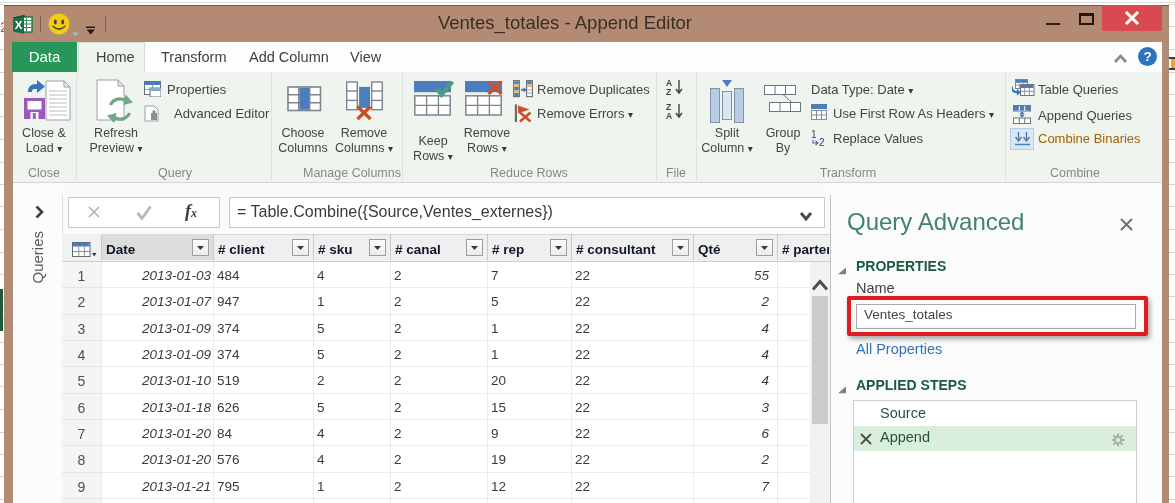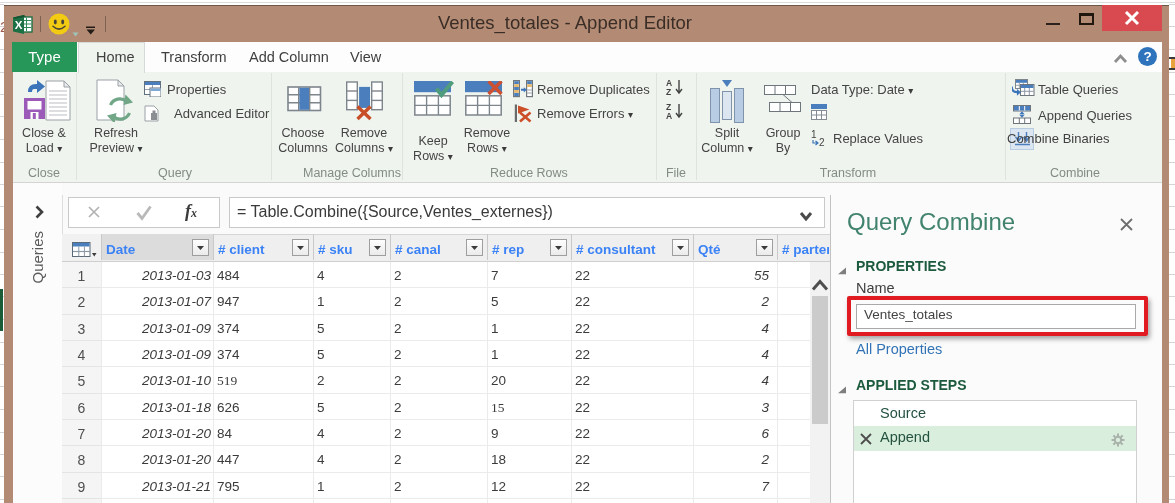--- a/index.html
+++ b/index.html
@@ -1,18 +1,18 @@
 <!DOCTYPE html>
 <html><head><meta charset="utf-8">
 <style>
 * { margin:0; padding:0; box-sizing:border-box; }
 body { font-family:"Liberation Sans", sans-serif; background:#fff; }
 #page { position:relative; width:1175px; height:503px; overflow:hidden; background:#fff; }
 .abs { position:absolute; }
-.hdrtxt { font-size:13.5px; font-weight:bold; color:#3b82f6; white-space:nowrap; }
+.hdrtxt { font-size:13.5px; font-weight:bold; color:#0f172a; white-space:nowrap; }
 .filt { width:17px; height:17px; background:linear-gradient(#fefefe,#ebebeb); border:1px solid #9e9e9e; text-align:center; }
 .rnum { font-size:14px; color:#4e4e4e; text-align:center; }
 .cell { font-size:13.5px; color:#3b3b3b; white-space:nowrap; }
 .ital { font-style:italic; }
 .biglbl { font-size:12.5px; color:#444; text-align:center; line-height:15px; white-space:nowrap; }
 .smtxt { font-size:13px; color:#444; white-space:nowrap; }
 .grplbl { font-size:12.5px; color:#838b85; text-align:center; white-space:nowrap; }
 .sep { width:1px; top:73px; height:107px; background:#dde3dd; }
 .tabtxt { font-size:14.5px; color:#3f3f3f; }
 .caret { font-size:10px; color:#3b3b3b; }
@@ -111,21 +111,21 @@
 <div class="abs" style="left:1046px;top:22.5px;width:14px;height:2px;background:#2a211a;"></div>
 <div class="abs" style="left:1079px;top:13px;width:15px;height:12px;border:2px solid #20180f;border-top-width:3.5px;"></div>
 <div class="abs" style="left:1102px;top:5px;width:60px;height:26px;background:#d94a50;"></div>
 <div class="abs" style="left:1102px;top:5px;width:60px;height:26px;"><svg width="60" height="26">
         <path d="M24 7 L36 19 M36 7 L24 19" stroke="#fff" stroke-width="3"></path>
       </svg></div>
 
 <div class="abs" style="left:13px;top:42px;width:1149px;height:30px;background:#fdfdfd;"></div>
 <div class="abs" style="left:13px;top:72px;width:1149px;height:110px;background:#eff4ef;"></div>
 <div class="abs" style="left:13px;top:182px;width:1149px;height:1px;background:#d4d4d4;"></div>
-<div class="abs" style="left:12px;top:42px;width:65px;height:30px;background:#269659;color:#fff;font-size:15px;text-align:center;line-height:30px;">Type</div>
+<div class="abs" style="left:12px;top:42px;width:65px;height:30px;background:#269659;color:#fff;font-size:15px;text-align:center;line-height:30px;">Data</div>
 <div class="abs" style="left:78px;top:42px;width:67px;height:31px;border:1px solid #d6dbd7;border-bottom:none;background:#eff4ef;"></div>
 <div class="abs tabtxt" style="left:96px;top:49px;">Home</div>
 <div class="abs tabtxt" style="left:161px;top:49px;">Transform</div>
 <div class="abs tabtxt" style="left:249px;top:49px;">Add Column</div>
 <div class="abs tabtxt" style="left:350px;top:49px;">View</div>
 <div class="abs" style="left:1113px;top:50px;"><svg width="15" height="11">
         <path d="M2 9 L7.5 3 L13 9" stroke="#8e8e8e" stroke-width="2.8" fill="none"></path>
       </svg></div>
 <div class="abs" style="left:1138px;top:47px;"><svg width="19" height="19">
         <circle cx="9.5" cy="9.5" r="9.5" fill="#2e74bc"></circle>
@@ -313,20 +313,21 @@
 <rect x="0" y="0" width="16" height="5" fill="#4a7ebc"></rect>
 <g fill="#fff" stroke="#848b93">
           <rect x="0.5" y="6.5" width="15" height="9"></rect>
         </g>
 <g stroke="#848b93">
           <line x1="5.5" y1="6.5" x2="5.5" y2="15.5"></line>
           <line x1="10.5" y1="6.5" x2="10.5" y2="15.5"></line>
           <line x1="0.5" y1="11" x2="15.5" y2="11"></line>
         </g>
 </svg></div>
+<div class="abs smtxt" style="left:833px;top:106px;">Use First Row As Headers <span class="caret">▾</span></div>
 <div class="abs" style="left:811px;top:129px;"><svg width="18" height="18">
 <text x="0" y="9" font-size="10" fill="#444" font-family="Liberation Sans">1</text>
 <text x="8" y="17" font-size="10" fill="#444" font-family="Liberation Sans">2</text>
 <path d="M2 11 L2 14 L6 14 M4.5 12 L7 14 L4.5 16" stroke="#3c74b9" stroke-width="1.2" fill="none"></path>
 </svg></div>
 <div class="abs smtxt" style="left:833px;top:131px;">Replace Values</div>
 <div class="abs grplbl" style="left:813px;top:166px;width:70px;">Transform</div>
 <div class="abs sep" style="left:1005px;"></div>
 
 <div class="abs" style="left:1012px;top:79px;"><svg width="23" height="21">
@@ -369,21 +370,21 @@
         </g>
 <path d="M9 6.2 l2.6 3 l-5.2 0 z" fill="#3c74b9"></path>
 <path d="M9 12.8 l2.6 -3 l-5.2 0 z" fill="#3c74b9"></path>
 </svg></div>
 <div class="abs smtxt" style="left:1038px;top:108px;">Append Queries</div>
 <div class="abs" style="left:1010px;top:128px;width:24px;height:22px;background:#dce6f1;border:1px solid #b8cce4;"></div>
 <div class="abs" style="left:1015px;top:132px;"><svg width="15" height="14">
 <path d="M3.5 0 L3.5 8 M0.5 5 L3.5 9 L6.5 5 M11.5 0 L11.5 8 M8.5 5 L11.5 9 L14.5 5" stroke="#4a7ebc" stroke-width="1.4" fill="none"></path>
 <line x1="0" y1="12.5" x2="15" y2="12.5" stroke="#4a7ebc" stroke-width="1.5"></line>
 </svg></div>
-<div class="abs smtxt" style="left:1007px;top:131px;color:#404040;">Combine Binaries</div>
+<div class="abs smtxt" style="left:1038px;top:131px;color:#a16207;">Combine Binaries</div>
 <div class="abs grplbl" style="left:1040px;top:166px;width:70px;">Combine</div>
 
 <div class="abs" style="left:13px;top:183px;width:1149px;height:320px;background:#fafafa;"></div>
 
 <div class="abs" style="left:13px;top:183px;width:49px;height:320px;background:#fcfcfc;"></div>
 <div class="abs" style="left:62px;top:195px;width:1px;height:308px;background:#dedede;"></div>
 <div class="abs" style="left:35px;top:205px;"><svg width="9" height="14">
         <path d="M1.5 1.5 L7 7 L1.5 12.5" stroke="#3f3f3f" stroke-width="2.6" fill="none"></path>
       </svg></div>
 <div class="abs" style="left:14px;top:231px;width:52px;height:52px;">
@@ -504,54 +505,54 @@
 <div class="abs cell" style="left:217px;top:347.0px;">374</div>
 <div class="abs cell" style="left:317px;top:347.0px;">5</div>
 <div class="abs cell" style="left:394px;top:347.0px;">2</div>
 <div class="abs cell" style="left:491px;top:347.0px;">1</div>
 <div class="abs cell" style="left:575px;top:347.0px;">22</div>
 <div class="abs cell ital" style="left:693px;top:347.0px;width:76px;text-align:right;">4</div>
 <div class="abs" style="left:62px;top:367.3px;width:39px;height:26.33px;background:#f5f5f5;border-bottom:1px solid #e4e4e4;"></div>
 <div class="abs" style="left:101px;top:392.6px;width:729px;height:1px;background:#ebebeb;"></div>
 <div class="abs rnum" style="left:62px;top:373.3px;width:39px;">5</div>
 <div class="abs cell ital" style="left:101px;top:373.3px;width:110px;text-align:right;">2013-01-10</div>
-<div class="abs cell" style="left:217px;top:373.3px;font-family:Liberation Serif, serif;">519</div>
+<div class="abs cell" style="left:217px;top:373.3px;">519</div>
 <div class="abs cell" style="left:317px;top:373.3px;">2</div>
 <div class="abs cell" style="left:394px;top:373.3px;">2</div>
 <div class="abs cell" style="left:491px;top:373.3px;">20</div>
 <div class="abs cell" style="left:575px;top:373.3px;">22</div>
 <div class="abs cell ital" style="left:693px;top:373.3px;width:76px;text-align:right;">4</div>
 <div class="abs" style="left:62px;top:393.6px;width:39px;height:26.33px;background:#f5f5f5;border-bottom:1px solid #e4e4e4;"></div>
 <div class="abs" style="left:101px;top:419.0px;width:729px;height:1px;background:#ebebeb;"></div>
 <div class="abs rnum" style="left:62px;top:399.6px;width:39px;">6</div>
 <div class="abs cell ital" style="left:101px;top:399.6px;width:110px;text-align:right;">2013-01-18</div>
 <div class="abs cell" style="left:217px;top:399.6px;">626</div>
 <div class="abs cell" style="left:317px;top:399.6px;">5</div>
 <div class="abs cell" style="left:394px;top:399.6px;">2</div>
-<div class="abs cell" style="left:491px;top:399.6px;font-family:Liberation Serif, serif;">15</div>
+<div class="abs cell" style="left:491px;top:399.6px;">15</div>
 <div class="abs cell" style="left:575px;top:399.6px;">22</div>
 <div class="abs cell ital" style="left:693px;top:399.6px;width:76px;text-align:right;">3</div>
 <div class="abs" style="left:62px;top:420.0px;width:39px;height:26.33px;background:#f5f5f5;border-bottom:1px solid #e4e4e4;"></div>
 <div class="abs" style="left:101px;top:445.3px;width:729px;height:1px;background:#ebebeb;"></div>
 <div class="abs rnum" style="left:62px;top:426.0px;width:39px;">7</div>
 <div class="abs cell ital" style="left:101px;top:426.0px;width:110px;text-align:right;">2013-01-20</div>
 <div class="abs cell" style="left:217px;top:426.0px;">84</div>
 <div class="abs cell" style="left:317px;top:426.0px;">4</div>
 <div class="abs cell" style="left:394px;top:426.0px;">2</div>
 <div class="abs cell" style="left:491px;top:426.0px;">9</div>
 <div class="abs cell" style="left:575px;top:426.0px;">22</div>
 <div class="abs cell ital" style="left:693px;top:426.0px;width:76px;text-align:right;">6</div>
 <div class="abs" style="left:62px;top:446.3px;width:39px;height:26.33px;background:#f5f5f5;border-bottom:1px solid #e4e4e4;"></div>
 <div class="abs" style="left:101px;top:471.6px;width:729px;height:1px;background:#ebebeb;"></div>
 <div class="abs rnum" style="left:62px;top:452.3px;width:39px;">8</div>
 <div class="abs cell ital" style="left:101px;top:452.3px;width:110px;text-align:right;">2013-01-20</div>
-<div class="abs cell" style="left:217px;top:452.3px;">447</div>
+<div class="abs cell" style="left:217px;top:452.3px;">576</div>
 <div class="abs cell" style="left:317px;top:452.3px;">4</div>
 <div class="abs cell" style="left:394px;top:452.3px;">2</div>
-<div class="abs cell" style="left:491px;top:452.3px;">18</div>
+<div class="abs cell" style="left:491px;top:452.3px;">19</div>
 <div class="abs cell" style="left:575px;top:452.3px;">22</div>
 <div class="abs cell ital" style="left:693px;top:452.3px;width:76px;text-align:right;">2</div>
 <div class="abs" style="left:62px;top:472.6px;width:39px;height:26.33px;background:#f5f5f5;border-bottom:1px solid #e4e4e4;"></div>
 <div class="abs" style="left:101px;top:498.0px;width:729px;height:1px;background:#ebebeb;"></div>
 <div class="abs rnum" style="left:62px;top:478.6px;width:39px;">9</div>
 <div class="abs cell ital" style="left:101px;top:478.6px;width:110px;text-align:right;">2013-01-21</div>
 <div class="abs cell" style="left:217px;top:478.6px;">795</div>
 <div class="abs cell" style="left:317px;top:478.6px;">1</div>
 <div class="abs cell" style="left:394px;top:478.6px;">2</div>
 <div class="abs cell" style="left:491px;top:478.6px;">12</div>
@@ -560,21 +561,21 @@
 <div class="abs" style="left:62px;top:499.0px;width:39px;height:26.33px;background:#f5f5f5;border-bottom:1px solid #e4e4e4;"></div>
 
 <div class="abs" style="left:810px;top:262px;width:20px;height:241px;background:#f2f2f2;"></div>
 <div class="abs" style="left:809px;top:277px;"><svg width="22" height="17">
         <path d="M4 12.5 L11 4.5 L18 12.5" stroke="#4e4e4e" stroke-width="3" fill="none"></path>
       </svg></div>
 <div class="abs" style="left:812px;top:296px;width:16px;height:128px;background:#cbcbcb;"></div>
 
 <div class="abs" style="left:830px;top:195px;width:1px;height:308px;background:#c2c2c2;"></div>
 <div class="abs" style="left:831px;top:183px;width:331px;height:320px;background:#fbfbfb;"></div>
-<div class="abs" style="left:847px;top:208px;font-size:24px;color:#42836f;">Query Combine</div>
+<div class="abs" style="left:847px;top:208px;font-size:24px;color:#42836f;">Query Advanced</div>
 <div class="abs" style="left:1118px;top:216px;"><svg width="17" height="17">
         <path d="M3 3 L14 14 M14 3 L3 14" stroke="#6e6e6e" stroke-width="1.8"></path>
       </svg></div>
 <div class="abs" style="left:837px;top:261px;"><svg width="10" height="8">
         <polygon points="9,0.5 9,7.2 1,7.2" fill="#7e7e7e"></polygon>
       </svg></div>
 <div class="abs" style="left:856px;top:258px;font-size:14px;font-weight:bold;color:#1c5a3d;">PROPERTIES</div>
 <div class="abs" style="left:856px;top:280px;font-size:14.5px;color:#404040;">Name</div>
 <div class="abs" style="left:856px;top:304px;width:280px;height:25px;background:#fff;border:1px solid #a9a9a9;"></div>
 <div class="abs" style="left:864px;top:307px;font-size:13.5px;color:#444;">Ventes_totales</div>

